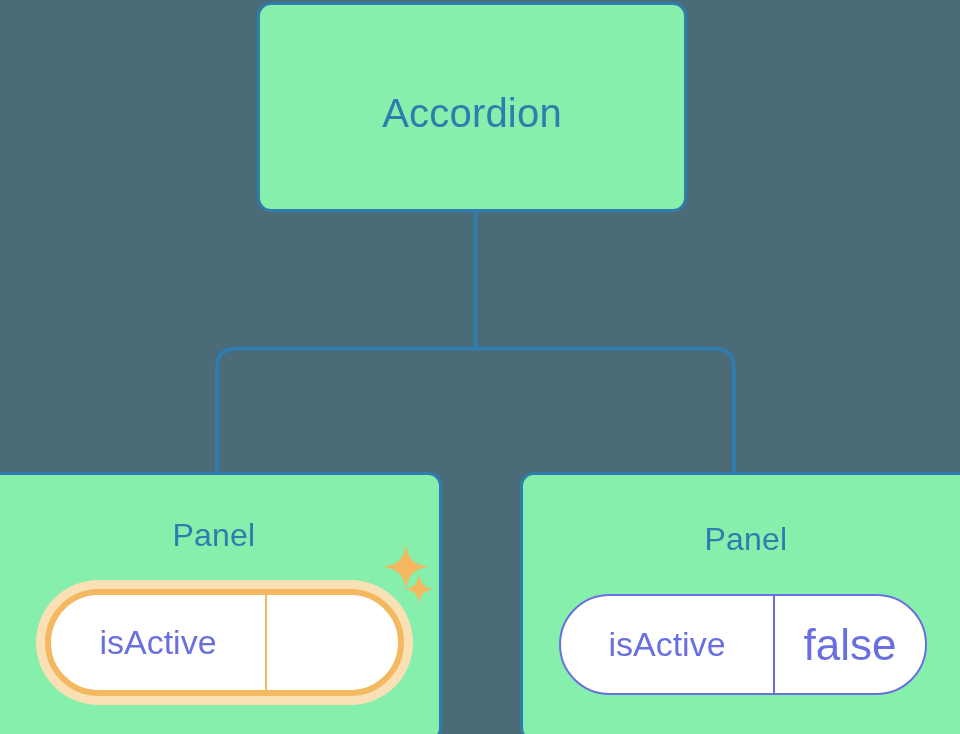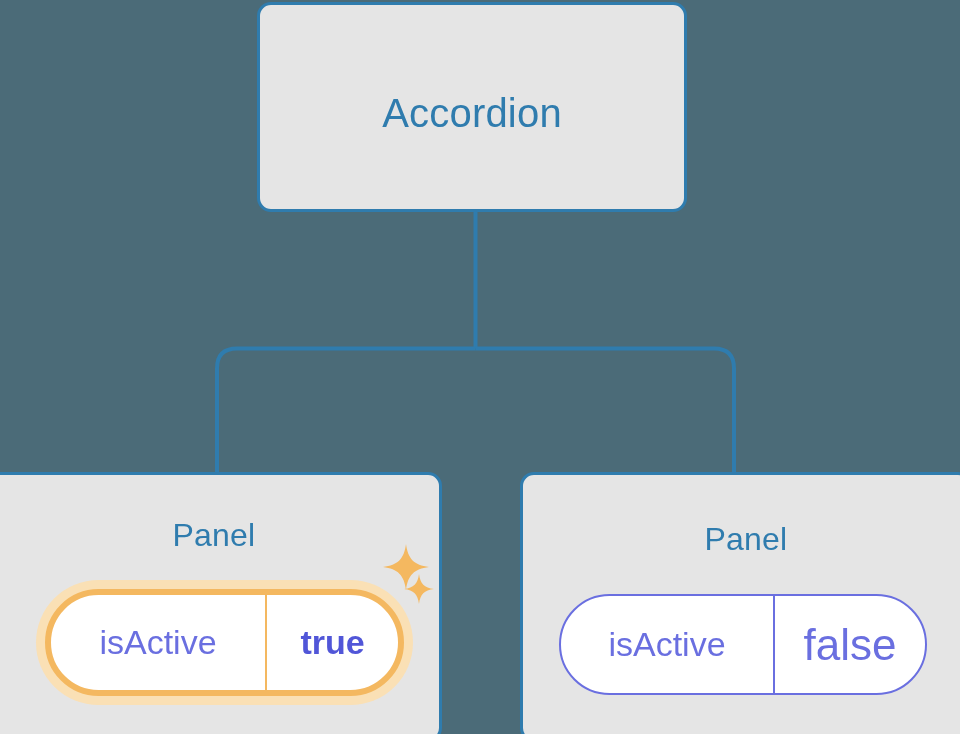--- a/index.html
+++ b/index.html
@@ -26,21 +26,21 @@
     position: absolute;
     left: 0;
     top: 0;
     width: 960px;
     height: 734px;
     pointer-events: none;
   }
   
   .node {
     position: absolute;
-    background: #e5e5e5;
+    background: #86efac;
     border: 3px solid #2f7cae;
     border-radius: 14px;
     box-sizing: border-box;
     padding-left: 10px;
   }
   #node-accordion {
     left: 257px;
     top: 2px;
     width: 430px;
     height: 210px;
@@ -193,21 +193,20 @@
   <div class="node" id="node-accordion">
     <div class="node-title">Accordion</div>
   </div>
 
   <div class="node" id="node-panel-left">
     <div class="node-title">Panel</div>
 
     <div class="pill-wrap-hl">
       <div class="pill-hl">
         <div class="cell-key">isActive</div>
-        <div class="cell-val">true</div>
       </div>
     </div>
   </div>
 
   <svg class="sparkle" id="sparkle-big" viewBox="0 0 46 46">
     <path d="M23 0 C25 15 31 21 46 23 C31 25 25 31 23 46 C21 31 15 25 0 23 C15 21 21 15 23 0 Z" fill="#f4b860"></path>
   </svg>
   <svg class="sparkle" id="sparkle-small" viewBox="0 0 30 30">
     <path d="M15 0 C16.3 9.8 20.2 13.7 30 15 C20.2 16.3 16.3 20.2 15 30 C13.7 20.2 9.8 16.3 0 15 C9.8 13.7 13.7 9.8 15 0 Z" fill="#f4b860"></path>
   </svg>

